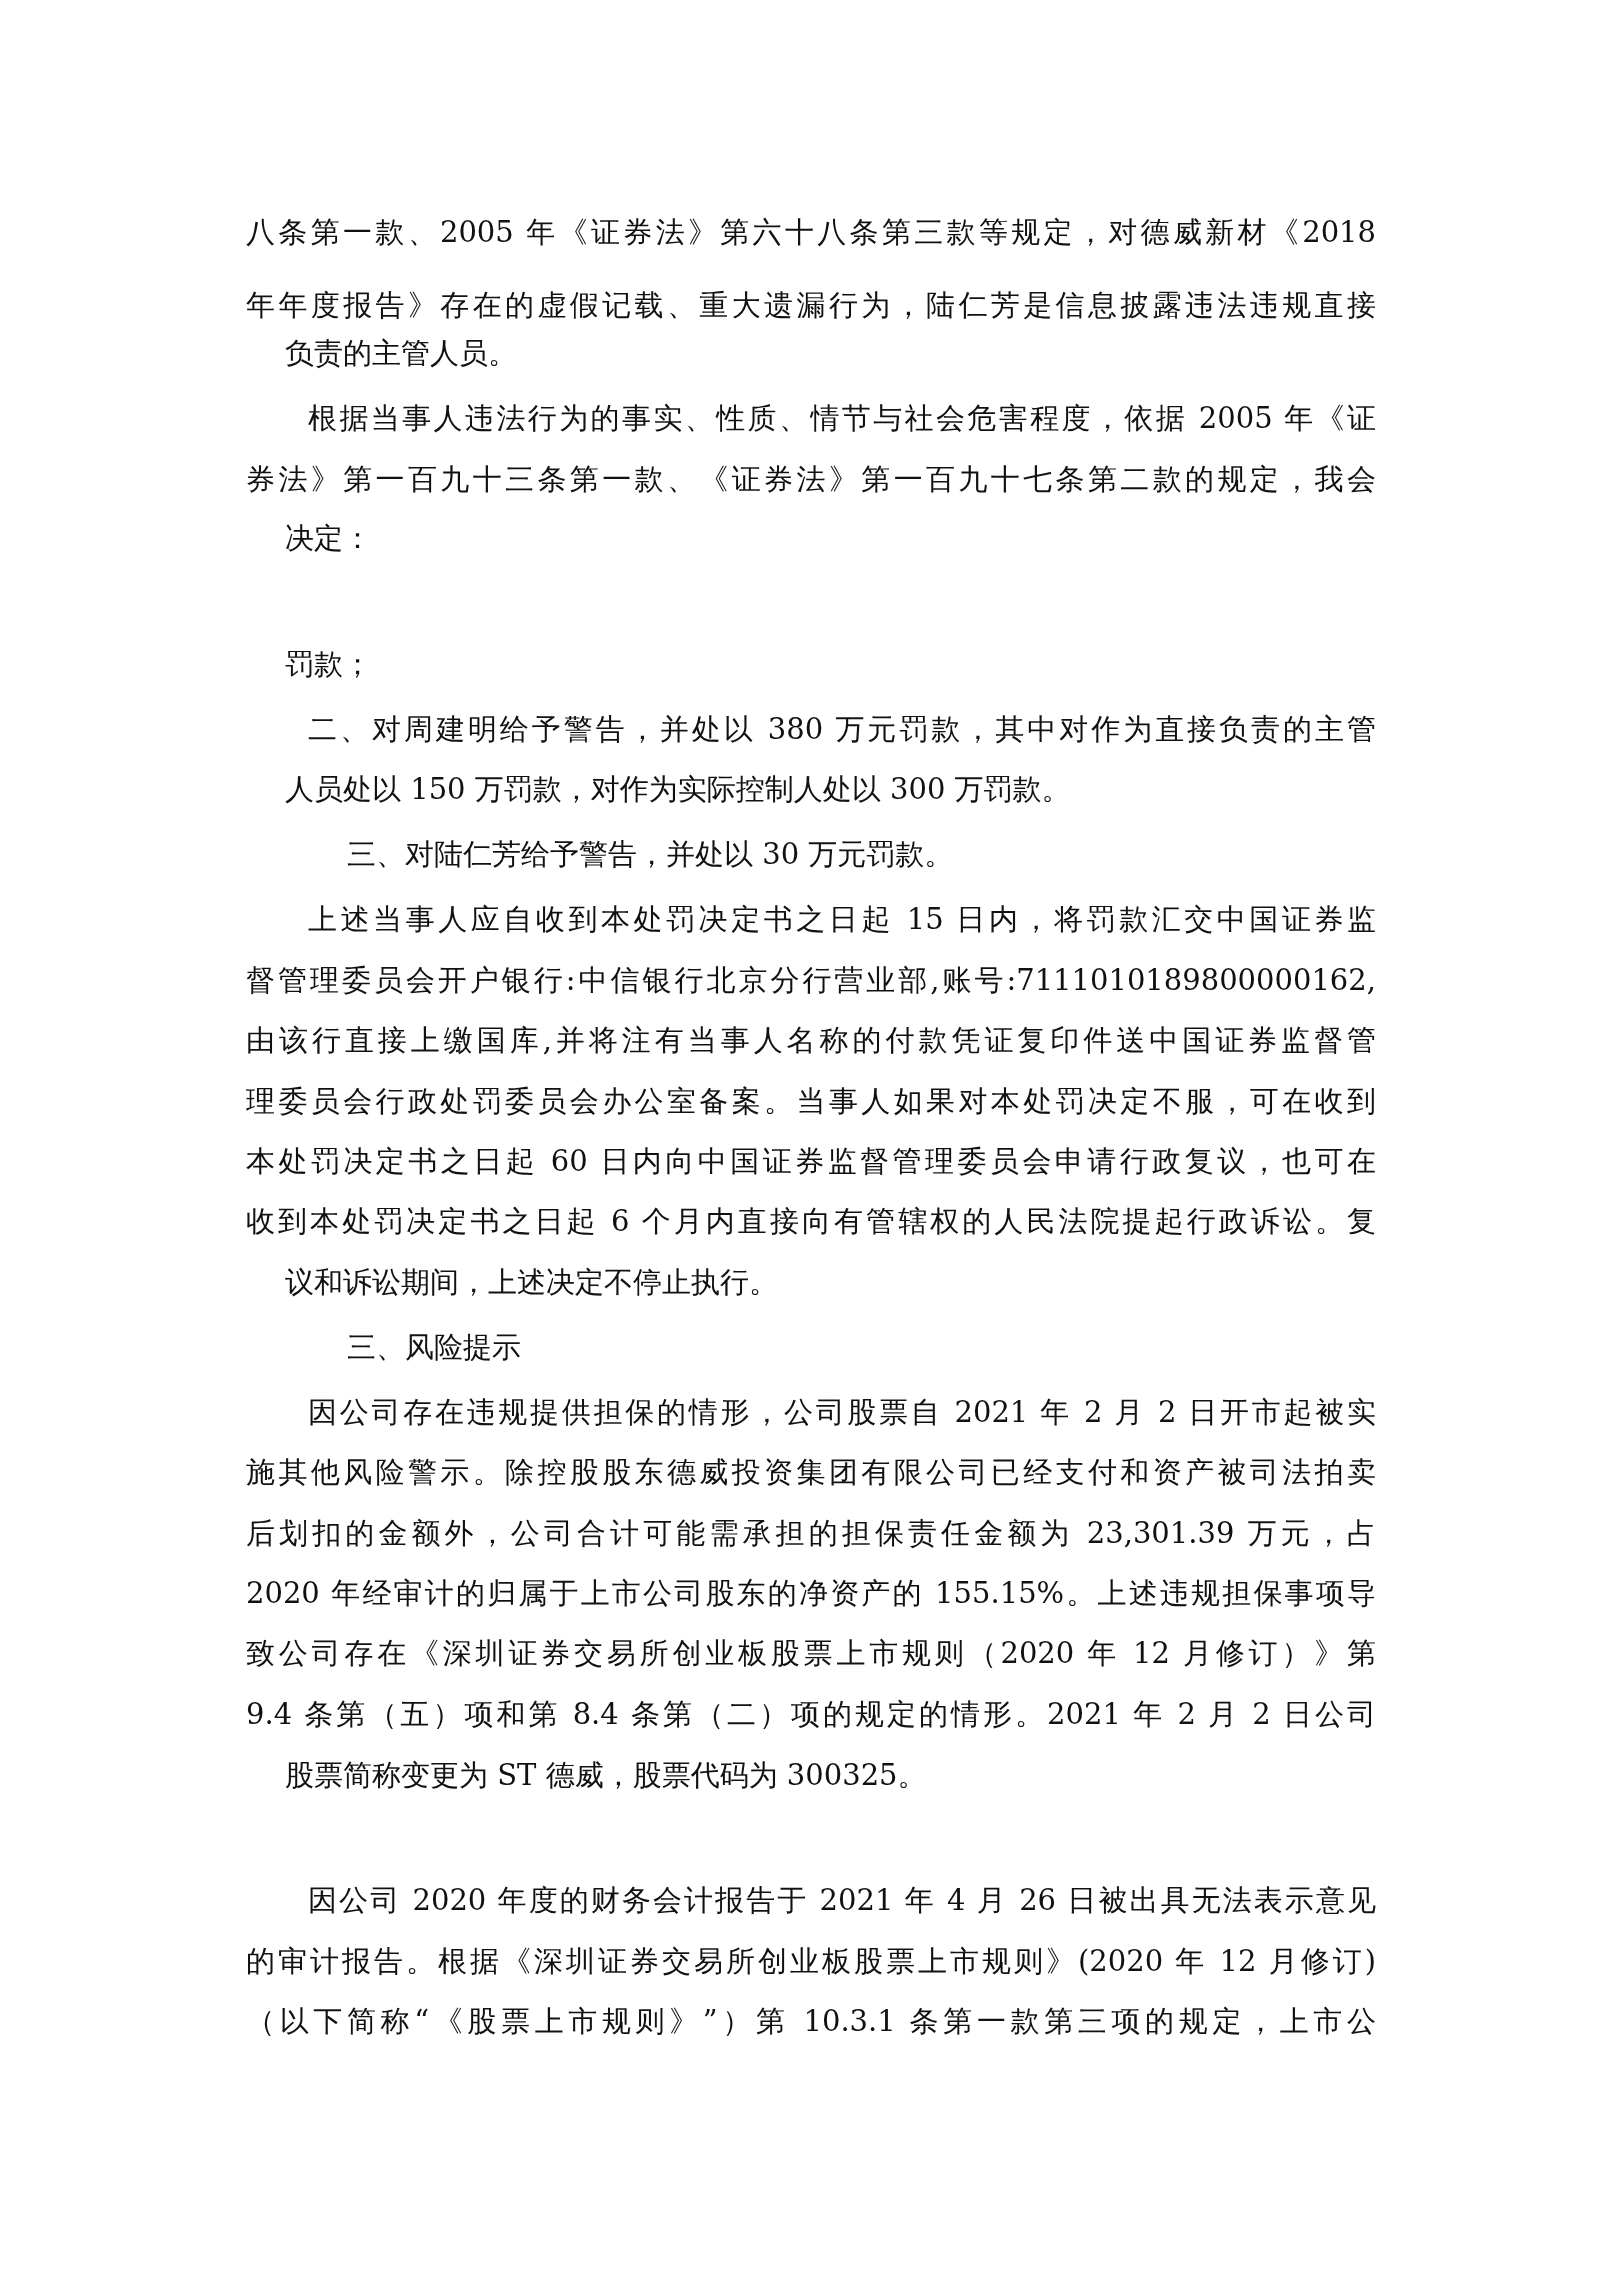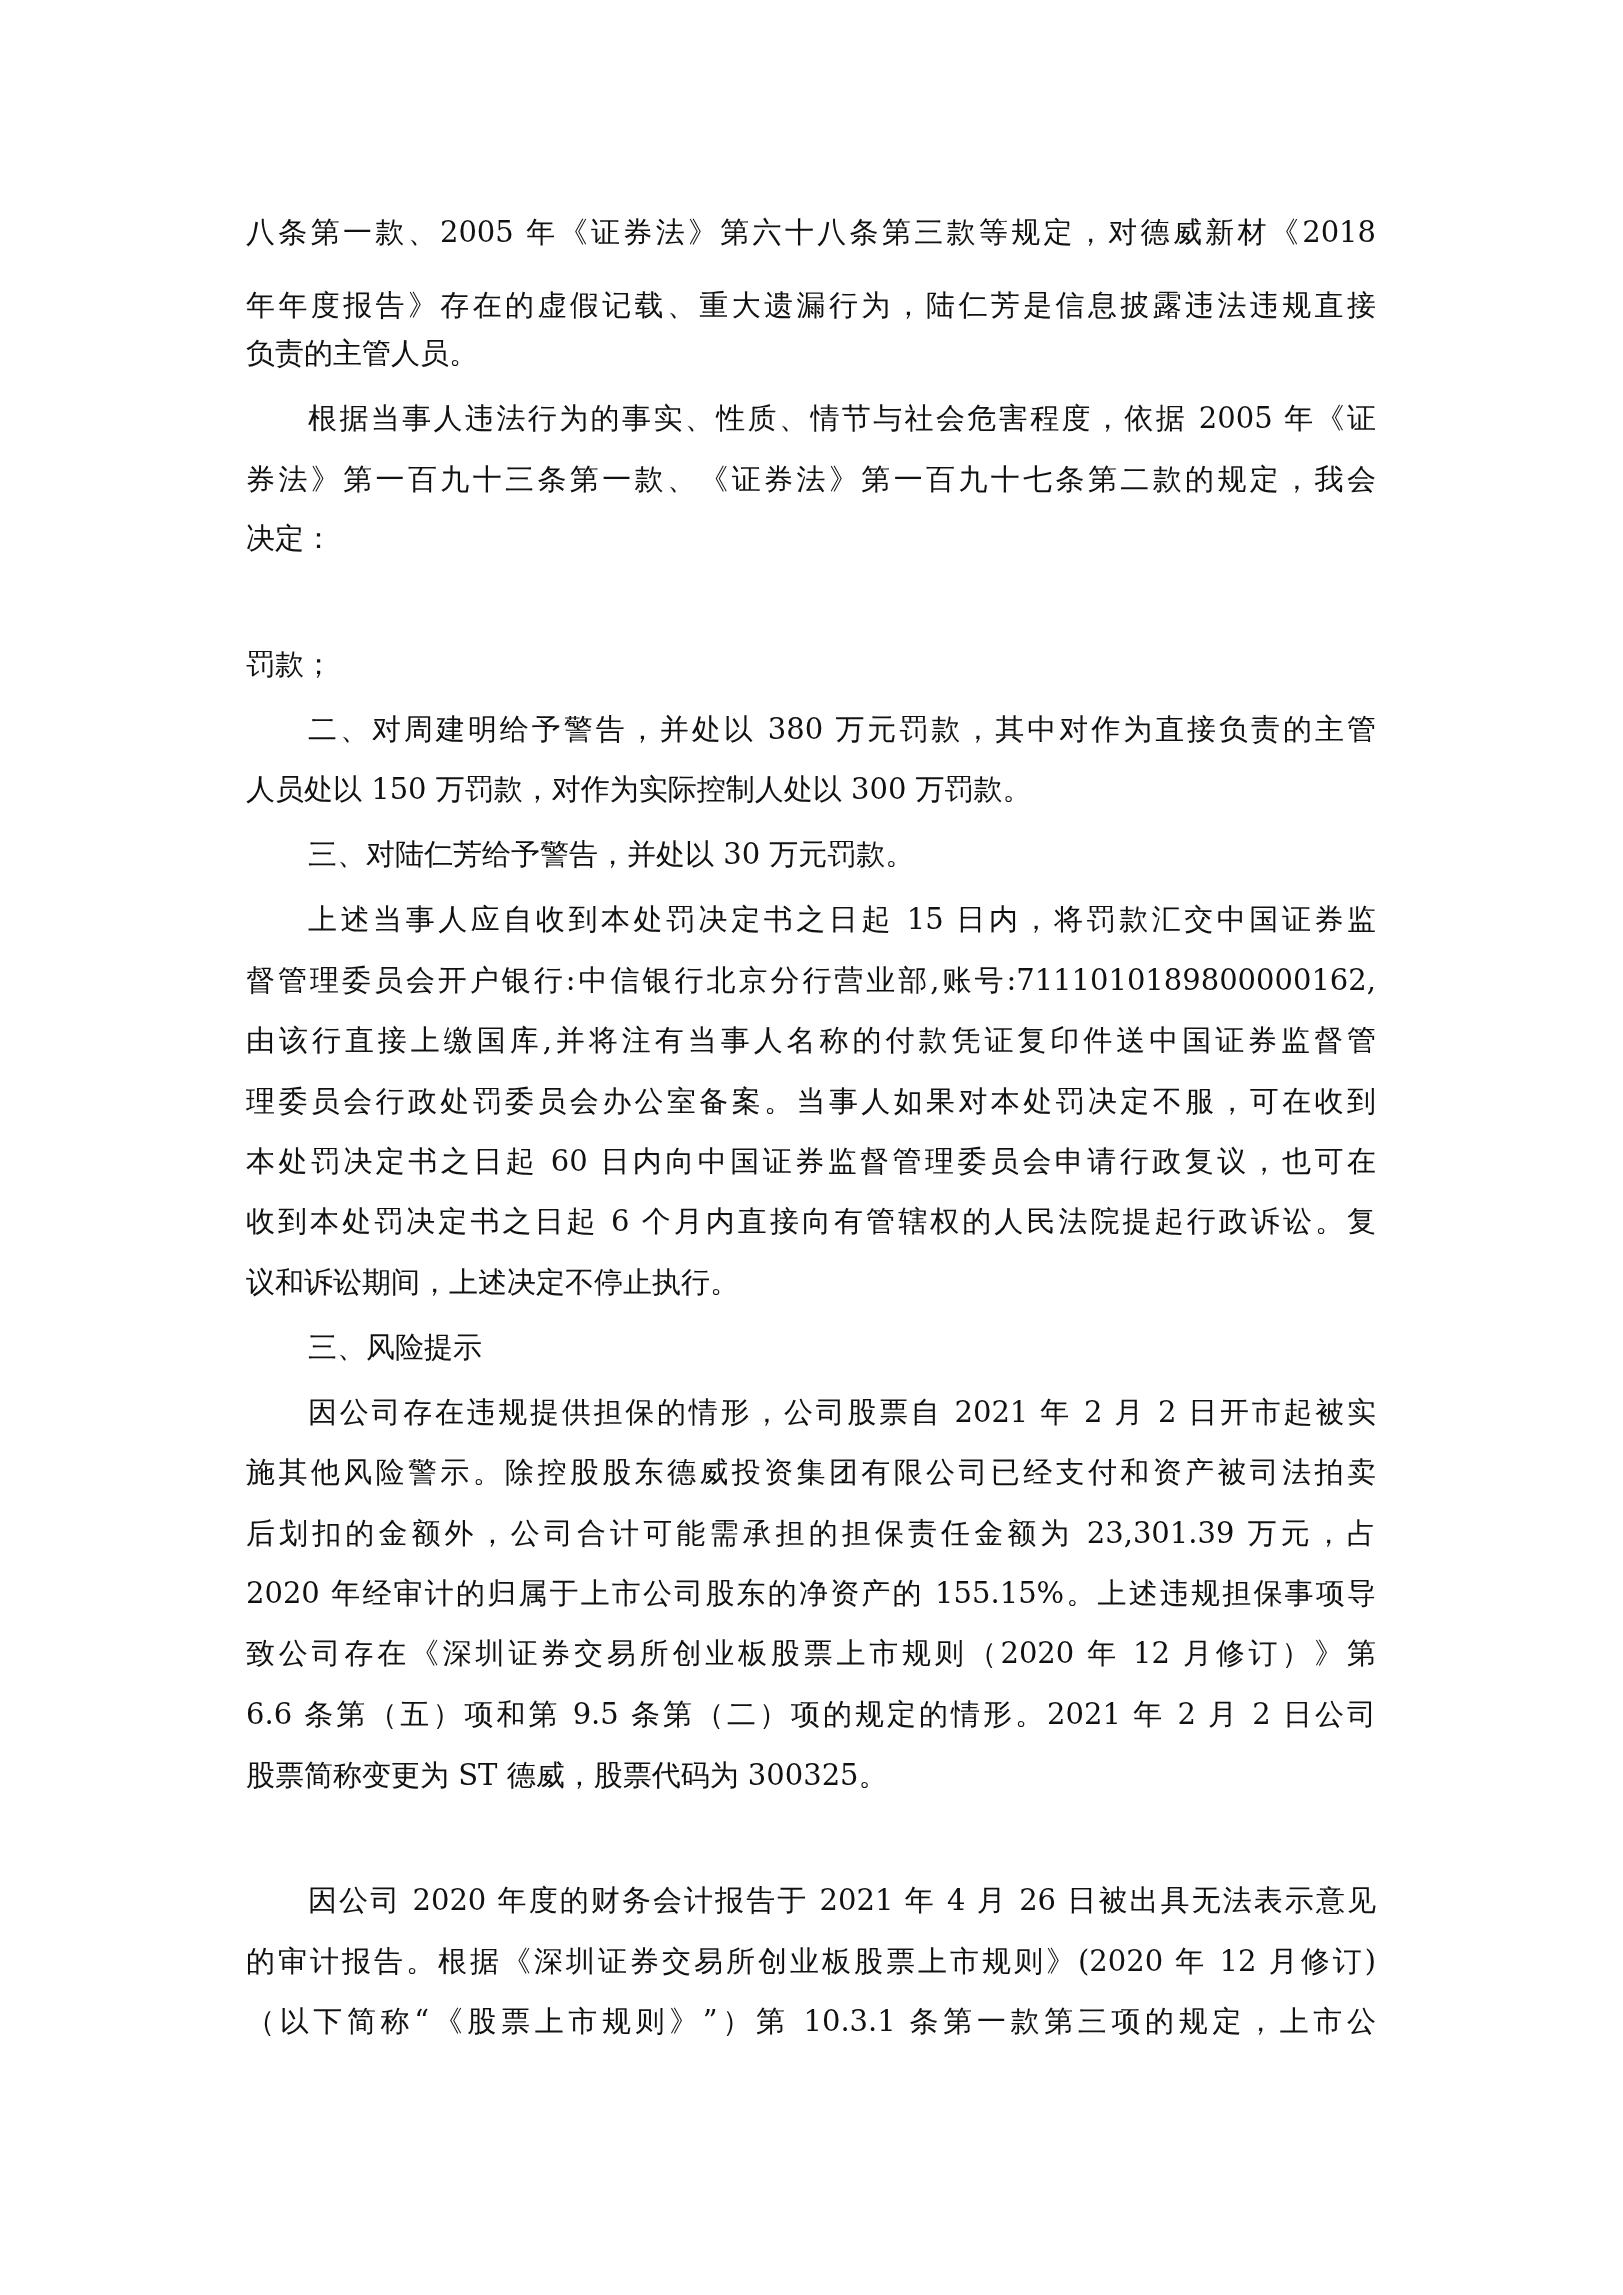--- a/index.html
+++ b/index.html
@@ -12,21 +12,21 @@
     height: 41px;
     line-height: 41px;
     font-family: "DejaVu Serif", "Liberation Serif", serif;
     font-size: 29px;
     color: #111111;
     white-space: nowrap;
     text-align: justify;
     text-align-last: justify;
     letter-spacing: 0px;
   }
-  .line.last { text-align-last: left; }
+  .line.last { text-align-last: left; margin-left: 39px; }
   .line.indent { left: 308px; width: 1068px; }
 </style>
 </head>
 <body>
 
 <div class="page">
 
   <div class="line" style="top:212px">八条第一款、2005 年《证券法》第六十八条第三款等规定，对德威新材《2018</div>
   <div class="line" style="top:285px">年年度报告》存在的虚假记载、重大遗漏行为，陆仁芳是信息披露违法违规直接</div>
   <div class="line last" style="top:333px">负责的主管人员。</div>
@@ -50,21 +50,21 @@
   <div class="line" style="top:1201px">收到本处罚决定书之日起 6 个月内直接向有管辖权的人民法院提起行政诉讼。复</div>
   <div class="line last" style="top:1262px">议和诉讼期间，上述决定不停止执行。</div>
 
   <div class="line indent last" style="top:1327px">三、风险提示</div>
 
   <div class="line indent" style="top:1392px">因公司存在违规提供担保的情形，公司股票自 2021 年 2 月 2 日开市起被实</div>
   <div class="line" style="top:1452px">施其他风险警示。除控股股东德威投资集团有限公司已经支付和资产被司法拍卖</div>
   <div class="line" style="top:1513px">后划扣的金额外，公司合计可能需承担的担保责任金额为 23,301.39 万元，占</div>
   <div class="line" style="top:1573px">2020 年经审计的归属于上市公司股东的净资产的 155.15%。上述违规担保事项导</div>
   <div class="line" style="top:1633px">致公司存在《深圳证券交易所创业板股票上市规则（2020 年 12 月修订）》第</div>
-  <div class="line" style="top:1694px">6.6 条第（五）项和第 9.5 条第（二）项的规定的情形。2021 年 2 月 2 日公司</div>
+  <div class="line" style="top:1694px">9.4 条第（五）项和第 8.4 条第（二）项的规定的情形。2021 年 2 月 2 日公司</div>
   <div class="line last" style="top:1755px">股票简称变更为 ST 德威，股票代码为 300325。</div>
 
   <div class="line indent" style="top:1880px">因公司 2020 年度的财务会计报告于 2021 年 4 月 26 日被出具无法表示意见</div>
   <div class="line" style="top:1941px">的审计报告。根据《深圳证券交易所创业板股票上市规则》(2020 年 12 月修订)</div>
   <div class="line" style="top:2001px">（以下简称“《股票上市规则》”）第 10.3.1 条第一款第三项的规定，上市公</div>
 
 </div>
 
 
 </body></html>

